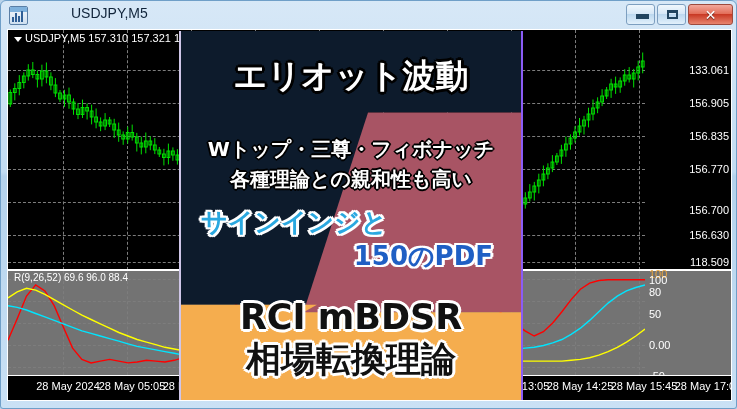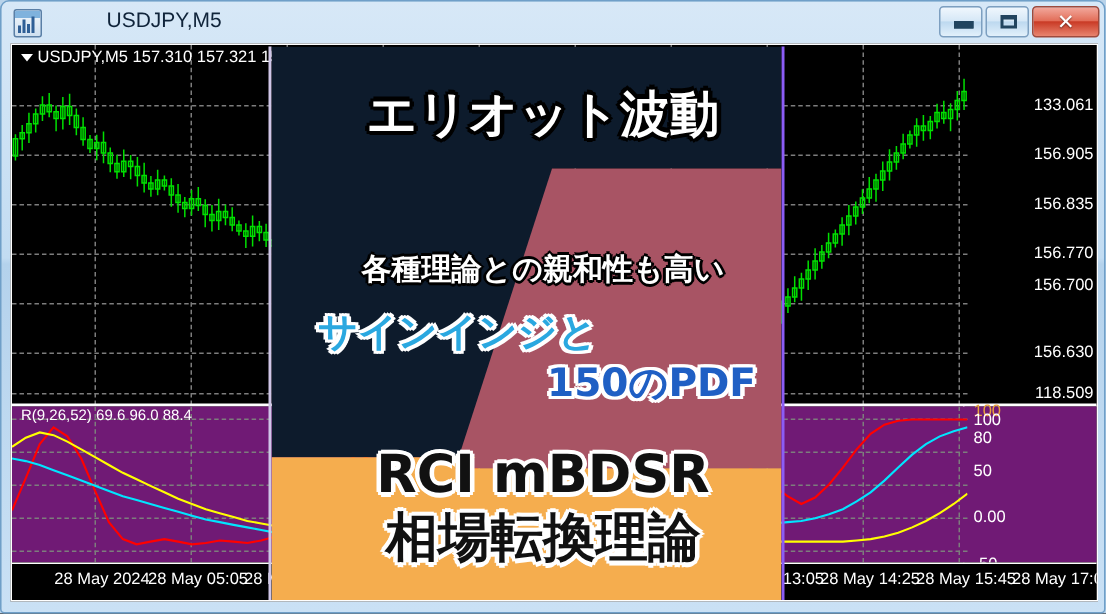--- a/index.html
+++ b/index.html
@@ -61,21 +61,21 @@
     display:flex;align-items:center;justify-content:center;
     text-shadow:0 1px 1px rgba(0,0,0,.55);
   }
   
   .client{
     position:absolute;left:6px;top:28px;width:725px;height:372px;
     background:#000000;border:1px solid #ffffff;box-sizing:border-box;
     overflow:hidden;
   }
   .pricepane{position:absolute;left:0;top:0;width:725px;height:240px;overflow:hidden;background:#000;}
-  .indpane{position:absolute;left:0;top:241px;width:725px;height:104px;overflow:hidden;background:#701a75;}
+  .indpane{position:absolute;left:0;top:241px;width:725px;height:104px;overflow:hidden;background:#737373;}
   .panesep{position:absolute;left:0;top:239px;width:725px;height:2px;background:#ffffff;}
   .timeaxis{
     position:absolute;left:0;bottom:0;width:725px;height:25px;background:#000;
     border-top:1px solid #ffffff;box-sizing:border-box;
   }
   .axis-sep-v{position:absolute;top:0;right:88px;width:1px;height:345px;background:#ffffff;}
 
   .chartlabel{
     position:absolute;left:6px;top:2px;font-size:11px;color:#ffffff;white-space:nowrap;z-index:6;
   }
@@ -125,21 +125,21 @@
   .ov-red{
     position:absolute;left:0;top:0;width:100%;height:100%;
     background:#a85464;
     clip-path:polygon(55% 22%,100% 22%,100% 76%,36% 76%);
   }
   .ov-orange{
     position:absolute;left:0;top:0;width:100%;height:100%;
     background:#f5ad4e;
     clip-path:polygon(0 74%,40% 74%,36% 76%,100% 76%,100% 100%,0 100%);
   }
-  .ov-text{position:absolute;left:11px;top:0;width:100%;height:100%;}
+  .ov-text{position:absolute;left:0;top:0;width:100%;height:100%;}
   .line{
     position:absolute;width:100%;text-align:center;white-space:nowrap;
     font-family:"DejaVu Sans","Liberation Sans",sans-serif;font-weight:bold;
     line-height:1.05;
   }
   .l1{top:28px;font-size:33px;color:#ffffff;
       text-shadow:-3px 0 0 #000,3px 0 0 #000,0 -3px 0 #000,0 3px 0 #000,
                   -2px -2px 0 #000,2px -2px 0 #000,-2px 2px 0 #000,2px 2px 0 #000;}
   .l2{top:62px;font-size:33px;color:#ffffff;
       text-shadow:-3px 0 0 #000,3px 0 0 #000,0 -3px 0 #000,0 3px 0 #000,
@@ -504,21 +504,21 @@
 
       <div class="chartlabel">
         <span class="caret"></span><span>USDJPY,M5  157.310 157.321 157.</span>
       </div>
 
       <div id="price-ticks">
           <div class="plabel" style="top: 40px;">133.061</div>
           <div class="plabel" style="top: 73px;">156.905</div>
           <div class="plabel" style="top: 106px;">156.835</div>
           <div class="plabel" style="top: 139px;">156.770</div>
-          <div class="plabel" style="top: 160px; text-align: right;">156.700</div>
+          <div class="plabel" style="top: 180px; text-align: right;">156.700</div>
           <div class="plabel" style="top: 205px;">156.630</div>
           <div class="plabel" style="top: 232px;">118.509</div>
         </div>
     </div>
 
     <div class="panesep"></div>
 
     <div class="indpane">
       <div class="grid-h" style="top:8px"></div>
       <div class="grid-h" style="top:30px"></div>
@@ -575,20 +575,21 @@
     </div>
 
     <div class="overlay">
       <div class="ov-bg">
         <div class="ov-navy"></div>
         <div class="ov-red"></div>
         <div class="ov-orange"></div>
       </div>
       <div class="ov-text">
         <div class="line l1">エリオット波動</div>
+        <div class="line l3">Wトップ・三尊・フィボナッチ</div>
         <div class="line l4">各種理論との親和性も高い</div>
         <div class="line l5">サインインジと</div>
         <div class="line l6">150のPDF</div>
         <div class="line l7">RCI mBDSR</div>
         <div class="line l8">相場転換理論</div>
       </div>
     </div>
 
   </div>
 </div>

